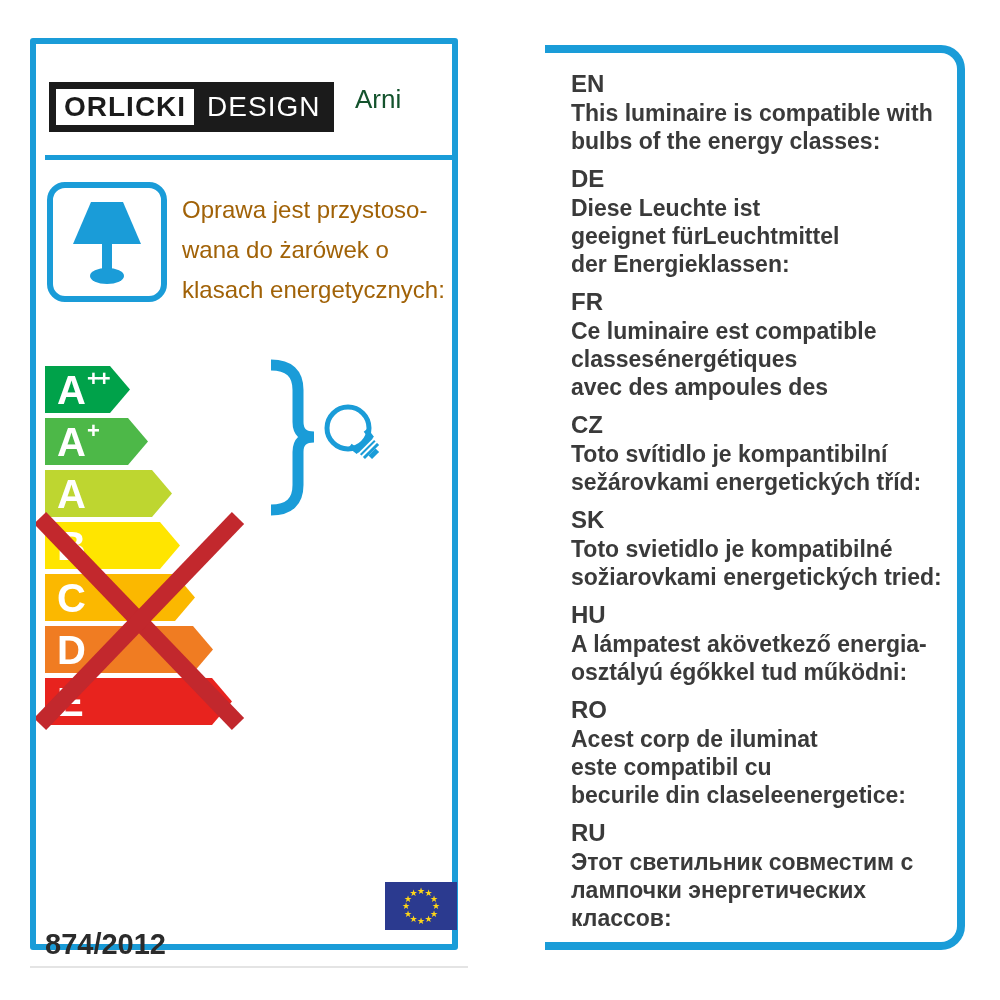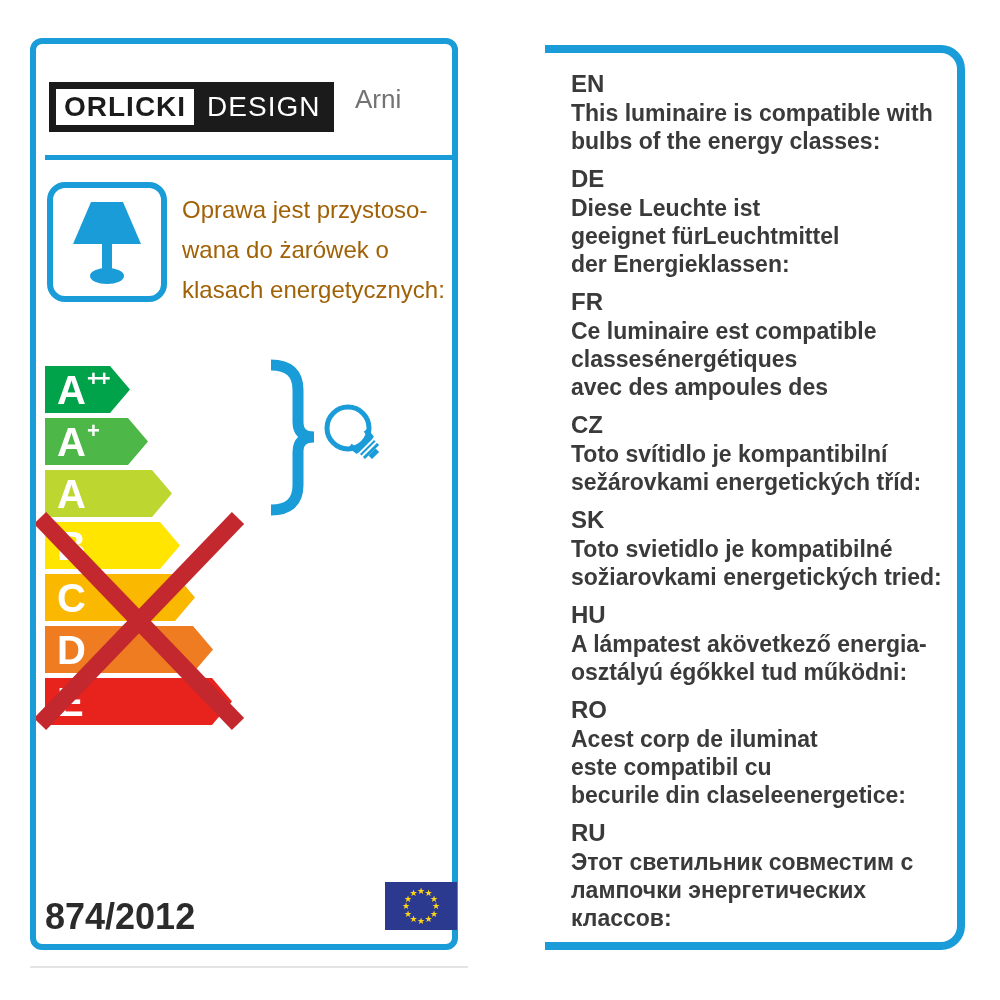--- a/index.html
+++ b/index.html
@@ -3,53 +3,53 @@
 <meta charset="utf-8">
 <style>
   html,body{margin:0;padding:0;}
   body{
     width:1000px;height:1000px;position:relative;background:#ffffff;
     font-family:"Liberation Sans", sans-serif;color:#3a3a3a;overflow:hidden;
   }
   
   .left-panel{
     position:absolute;left:30px;top:38px;width:428px;height:912px;
-    box-sizing:border-box;border:6px solid #1a9cd8;border-radius:12px;background:#fff;
+    box-sizing:border-box;border:6px solid #1a9cd8;border-radius:3px;background:#fff;
   }
   .left-panel-inner{position:absolute;left:0;top:0;right:0;bottom:0;}
   .shadow-line{position:absolute;left:30px;top:966px;width:438px;height:2px;background:#e4e4e4;}
   .logo{
     position:absolute;left:13px;top:38px;display:flex;align-items:center;
     background:#1b1b1b;padding:4px;
   }
   .logo-word1{
     background:#fff;color:#1b1b1b;border:3px solid #1b1b1b;
     font-weight:bold;font-size:28px;padding:2px 8px;letter-spacing:1px;
   }
   .logo-word2{
     background:#1b1b1b;color:#fff;font-weight:normal;font-size:28px;
     padding:2px 10px;letter-spacing:1px;
   }
-  .model{position:absolute;left:319px;top:40px;font-size:26px;color:#737373;}
+  .model{position:absolute;left:319px;top:40px;font-size:26px;color:#14532d;}
   .separator{position:absolute;left:9px;right:0;top:111px;height:5px;background:#1a9cd8;}
   .lamp-box{
     position:absolute;left:11px;top:138px;width:120px;height:120px;box-sizing:border-box;
     border:6px solid #1a9cd8;border-radius:18px;display:flex;align-items:center;justify-content:center;
   }
   .intro{position:absolute;left:146px;top:146px;font-size:24px;line-height:40px;color:#a16207;white-space:nowrap;}
   .arrows{position:absolute;left:9px;top:322px;}
   .arrow{
     height:47px;margin-bottom:5px;box-sizing:border-box;
     clip-path:polygon(0 0, calc(100% - 20px) 0, 100% 50%, calc(100% - 20px) 100%, 0 100%);
     display:flex;align-items:center;color:#fff;font-weight:bold;padding-left:12px;
   }
   .arrow .cls{font-size:40px;line-height:1;}
   .arrow .sup{font-size:22px;line-height:1;position:relative;top:-11px;margin-left:1px;letter-spacing:-2px;}
   .overlay-svg{position:absolute;left:0;top:0;pointer-events:none;}
-  .regulation{position:absolute;left:9px;top:852px;font-size:36px;font-weight:bold;color:#2b2b2b;}
+  .regulation{position:absolute;left:9px;top:884px;font-size:29px;font-weight:bold;color:#2b2b2b;}
   .eu-flag{position:absolute;left:349px;top:838px;}
   
   .right-panel{
     position:absolute;left:545px;top:45px;width:420px;height:905px;box-sizing:border-box;
     border-top:8px solid #1a9cd8;border-right:8px solid #1a9cd8;border-bottom:8px solid #1a9cd8;
     border-radius:0 24px 24px 0;background:#fff;
     padding:16px 8px 0 26px;
   }
   .lang-section{margin-bottom:9px;font-weight:bold;}
   .lang-label{font-size:24px;line-height:30px;color:#3a3a3a;}

